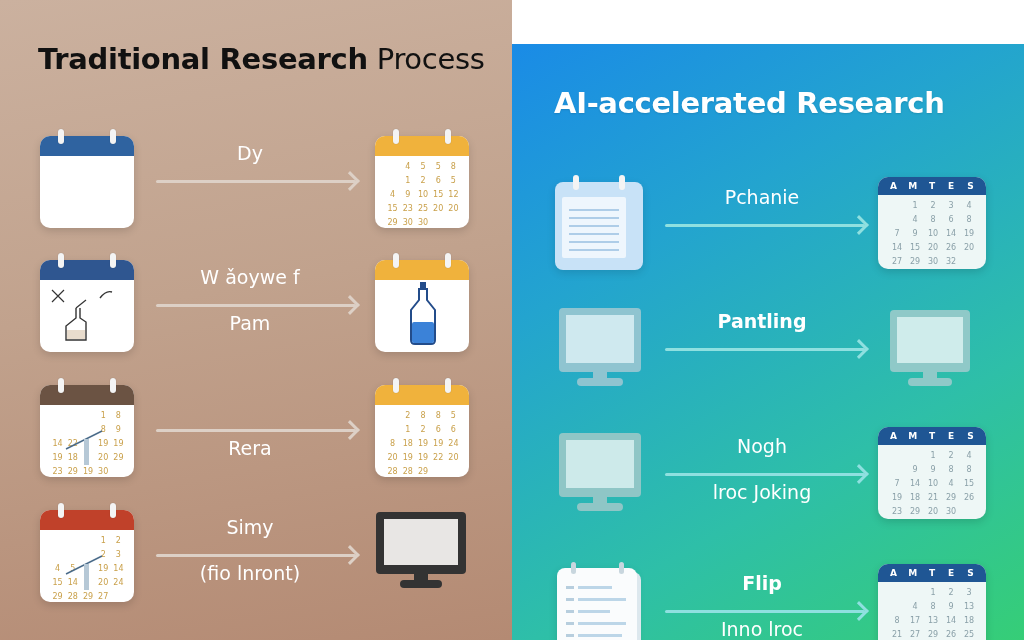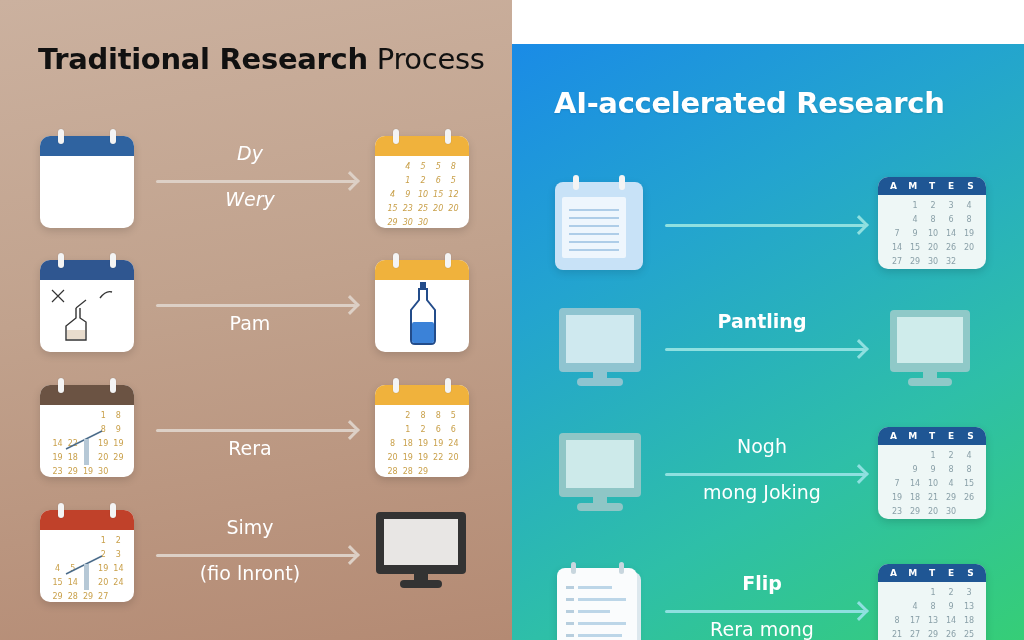--- a/index.html
+++ b/index.html
@@ -87,29 +87,28 @@
 </style>
 </head>
 <body>
 
 <div class="panel panel-left">
   <div class="title title-left">
     <span class="bold">Traditional Research</span>
     <span class="light">Process</span>
   </div>
 
-  <div class="row" style="top:128px;font-style:italic;">
+  <div class="row" style="top:128px;">
     <div class="cal" style="left:40px; top:8px;">
       <div class="hd" style="background:#2f63a0;"></div>
       <div class="ring r1"></div>
         <div class="ring r2"></div>
     </div>
     <div class="lbl lbl-top">Dy</div>
     <div class="arrow"></div>
-    <div class="lbl lbl-bot">Wery</div>
     <div class="cal" style="left:375px; top:8px;">
       <div class="hd" style="background:#f0b23c;"></div>
       <div class="ring r1"></div>
         <div class="ring r2"></div>
       <div class="grid">
           <span></span>
           <span>4</span>
           <span>5</span>
           <span>5</span>
           <span>8</span>
@@ -143,20 +142,21 @@
       <div class="ring r1"></div>
         <div class="ring r2"></div>
       <svg width="94" height="92" style="position:absolute;left:0;top:0;">
         <path d="M12 30 L24 42 M24 30 L12 42" stroke="#333" stroke-width="1.2" fill="none"></path>
         <path d="M36 48 L36 58 L26 66 L26 80 L46 80 L46 62 L40 58 L40 48" stroke="#333" stroke-width="1.4" fill="none"></path>
         <rect x="27" y="70" width="18" height="9" fill="#e8dccd"></rect>
         <path d="M60 38 Q66 30 72 32" stroke="#333" stroke-width="1.4" fill="none"></path>
         <path d="M36 48 L46 40" stroke="#333" stroke-width="1.2" fill="none"></path>
       </svg>
     </div>
+    <div class="lbl lbl-top">W ǎoywe f</div>
     <div class="arrow"></div>
     <div class="lbl lbl-bot">Pam</div>
     <div class="cal" style="left:375px; top:8px;">
       <div class="hd" style="background:#f0b23c;"></div>
       <div class="ring r1"></div>
         <div class="ring r2"></div>
       <svg width="94" height="92" style="position:absolute;left:0;top:0;">
         <path d="M44 28 L44 40 L36 50 L36 80 Q36 84 40 84 L56 84 Q60 84 60 80 L60 50 L52 40 L52 28" stroke="#234c8a" stroke-width="2" fill="none"></path>
         <rect x="37" y="62" width="22" height="21" fill="#3b82d8" rx="2"></rect>
         <rect x="45" y="22" width="6" height="8" fill="#234c8a"></rect>
@@ -295,20 +295,21 @@
         <div class="ring" style="left:64px;"></div>
       <div class="sheet">
         <div class="ln" style="top:12px;"></div>
         <div class="ln" style="top:20px;"></div>
         <div class="ln" style="top:28px;"></div>
         <div class="ln" style="top:36px;"></div>
         <div class="ln" style="top:44px;"></div>
         <div class="ln" style="top:52px;"></div>
       </div>
     </div>
+    <div class="lbl lbl-top">Pchanie</div>
     <div class="arrow"></div>
     <div class="cal blue" style="left:366px; top:5px; width:108px;">
       <div class="hd" style="background:#1f5694; height:18px;"></div>
       <div class="dow">
           <span>A</span>
           <span>M</span>
           <span>T</span>
           <span>E</span>
           <span>S</span>
         </div>
@@ -361,21 +362,21 @@
 
   <div class="row" style="top:377px;">
     <div class="mon" style="left:47px; top:12px; width:84px; height:80px;">
       <div class="scr" style="width:82px; height:64px; background:#8fc6c6;"></div>
       <div class="inner" style="left:7px; top:7px; width:68px; height:48px; background:#cdeaea;"></div>
       <div class="neck" style="left:34px; top:64px; width:14px; height:8px; background:#8fc6c6;"></div>
       <div class="base" style="left:18px; top:70px; width:46px; height:8px; background:#8fc6c6;"></div>
     </div>
     <div class="lbl lbl-top">Nogh</div>
     <div class="arrow"></div>
-    <div class="lbl lbl-bot">mong Joking</div>
+    <div class="lbl lbl-bot">lroc Joking</div>
     <div class="cal blue" style="left:366px; top:6px; width:108px;">
       <div class="hd" style="background:#1f5694; height:18px;"></div>
       <div class="dow">
           <span>A</span>
           <span>M</span>
           <span>T</span>
           <span>E</span>
           <span>S</span>
         </div>
       <div class="grid" style="top:24px;">
@@ -419,21 +420,21 @@
       <div class="bul" style="top:42px;"></div>
         <div class="ln" style="top:42px; width:32px;"></div>
       <div class="bul" style="top:54px;"></div>
         <div class="ln" style="top:54px; width:48px;"></div>
       <div class="bul" style="top:66px;"></div>
         <div class="ln" style="top:66px; width:44px;"></div>
       <div class="bul" style="top:76px; width:5px;"></div>
     </div>
     <div class="lbl lbl-top lbl-strong">Flip</div>
     <div class="arrow"></div>
-    <div class="lbl lbl-bot">Rera mong</div>
+    <div class="lbl lbl-bot">Inno lroc</div>
     <div class="cal blue" style="left:366px; top:6px; width:108px;">
       <div class="hd" style="background:#1f5694; height:18px;"></div>
       <div class="dow">
           <span>A</span>
           <span>M</span>
           <span>T</span>
           <span>E</span>
           <span>S</span>
         </div>
       <div class="grid" style="top:24px;">

